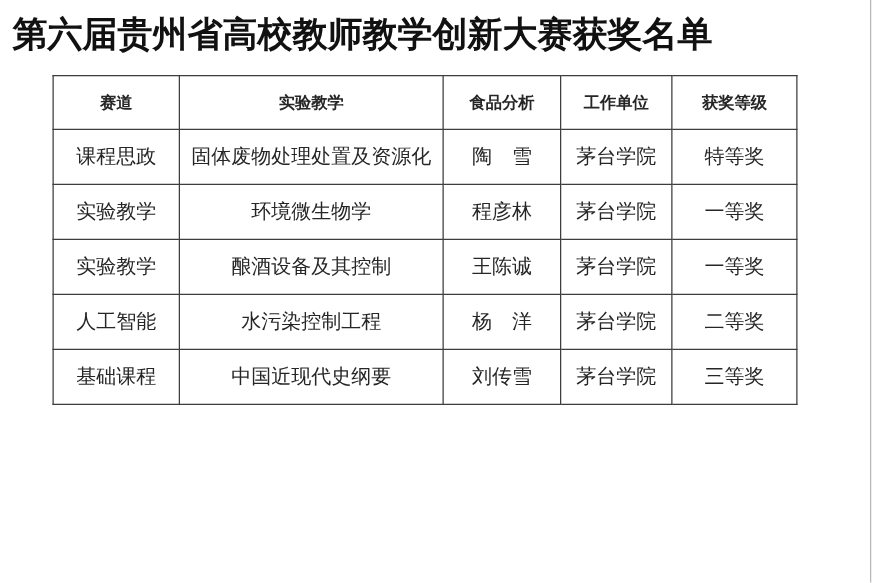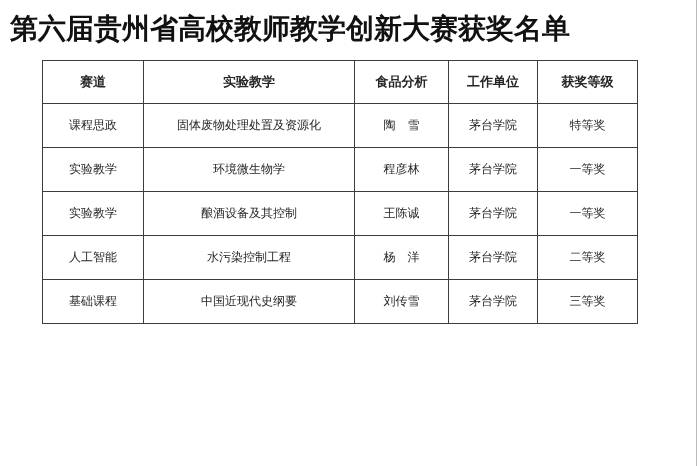--- a/index.html
+++ b/index.html
@@ -48,21 +48,21 @@
     .award-table th {
       height: 42px;
       font-family: "Liberation Sans", sans-serif;
       font-weight: bold;
       font-size: 13px;
       color: var(--text, #1a1a1a);
     }
     .award-table td {
       height: 43px;
       font-family: "Liberation Serif", serif;
-      font-size: 12px;
+      font-size: 16px;
       color: var(--text, #262626);
     }
     .col-track       { width: 101px; }
     .col-course      { width: 211px; }
     .col-teacher     { width: 94px;  }
     .col-unit        { width: 89px;  }
     .col-award       { width: 100px; }
     .page-edge-line {
       position: absolute;
       top: 0;

